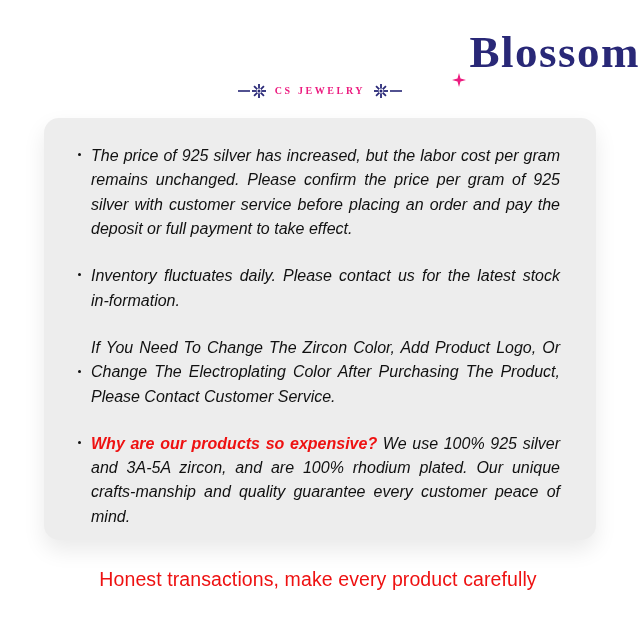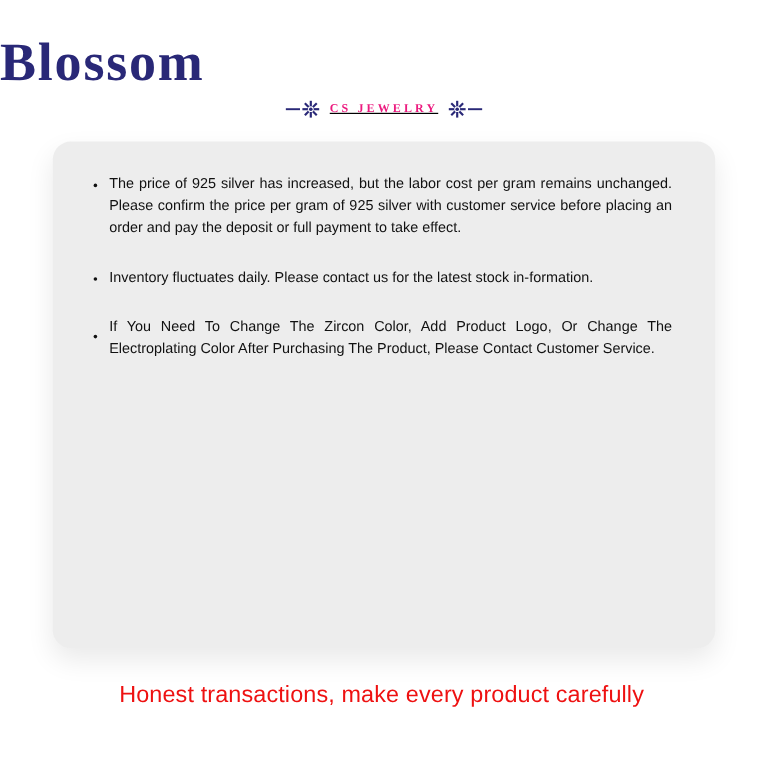--- a/index.html
+++ b/index.html
@@ -14,22 +14,21 @@
     overflow: hidden;
     position: relative;
   }
 
   
   .brand-header {
     position: absolute;
     top: 30px;
     left: 0;
     width: 640px;
-    text-align: left;
-    text-decoration: underline;
+    text-align: right;
   }
   .brand-wordmark {
     font-family: "Liberation Serif", serif;
     font-size: 45px;
     line-height: 1.02;
     font-weight: 700;
     color: #292877;
     letter-spacing: 1.5px;
     display: inline-block;
     position: relative;
@@ -80,26 +79,27 @@
 
   .notice-list {
     margin: 0;
     padding: 0;
     list-style: none;
   }
   .notice-item {
     position: relative;
     padding-left: 13px;
     margin-bottom: 23px;
-    font-size: 12px;
+    font-size: 16px;
     line-height: 1.52;
     color: #111111;
     text-align: justify;
     text-justify: inter-word;
     hyphens: manual;
+    font-style: italic;
   }
   .notice-item:last-child {
     margin-bottom: 0;
   }
   .bullet-dot {
     position: absolute;
     left: 0;
     top: 9px;
     width: 3px;
     height: 3px;
@@ -185,17 +185,21 @@
     <li class="notice-item">
       <span class="bullet-dot"></span>
       <span>Inventory fluctuates daily. Please contact us for the latest stock in‑formation.</span>
     </li>
 
     <li class="notice-item bullet-middle">
       <span class="bullet-dot"></span>
       <span>If You Need To Change The Zircon Color, Add Product Logo, Or Change The Electroplating Color After Purchasing The Product, Please Contact Customer Service.</span>
     </li>
 
+    <li class="notice-item">
+      <span class="bullet-dot"></span>
+      <span class="highlight-red">Why are our products so expensive?</span><span> We use 100% 925 silver and 3A-5A zircon, and are 100% rhodium plated. Our unique crafts‑manship and quality guarantee every customer peace of mind.</span>
+    </li>
 
   </ul>
 </div>
 
 <div class="footer-slogan">Honest transactions, make every product carefully</div>
 
 </body></html>

